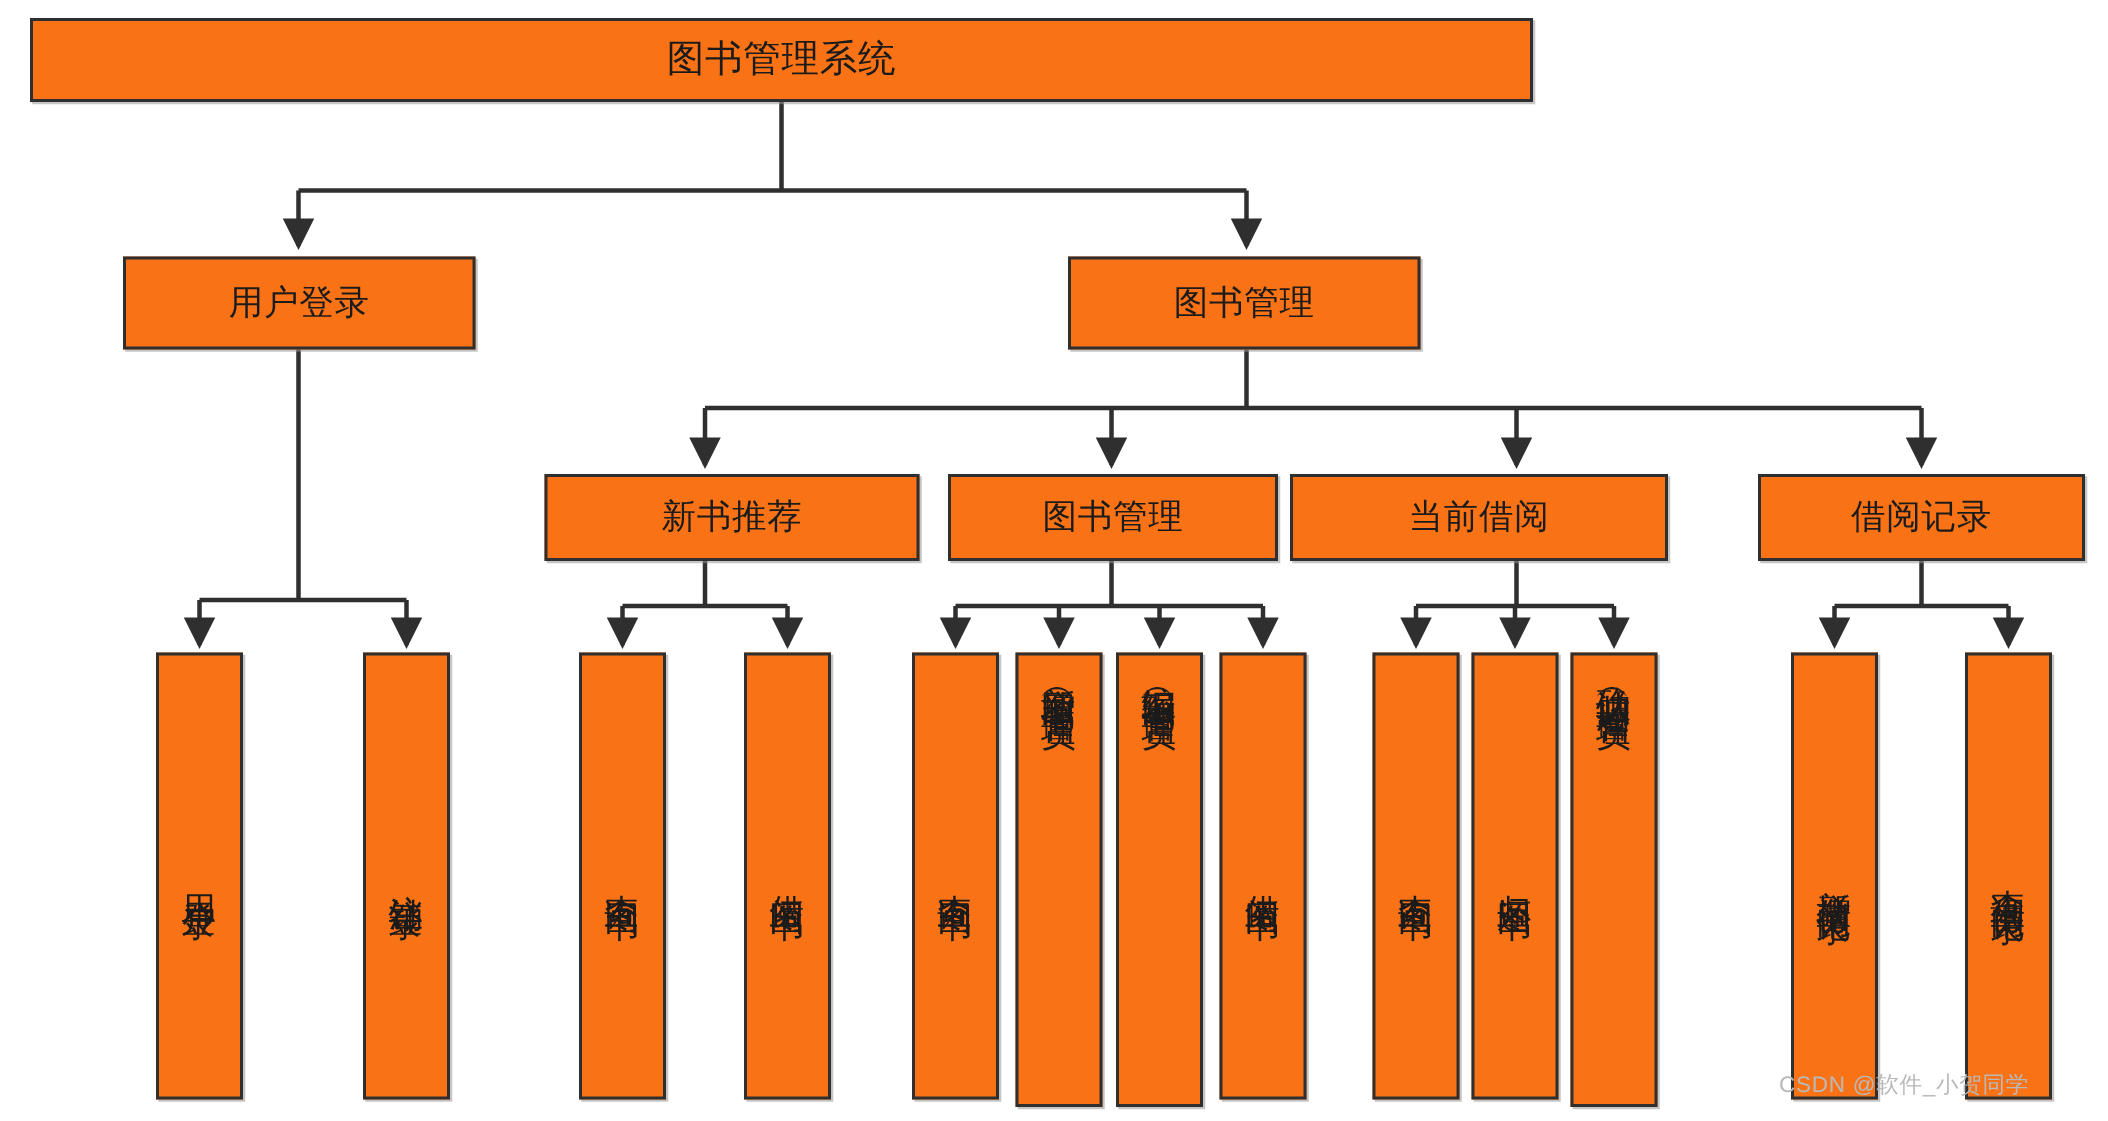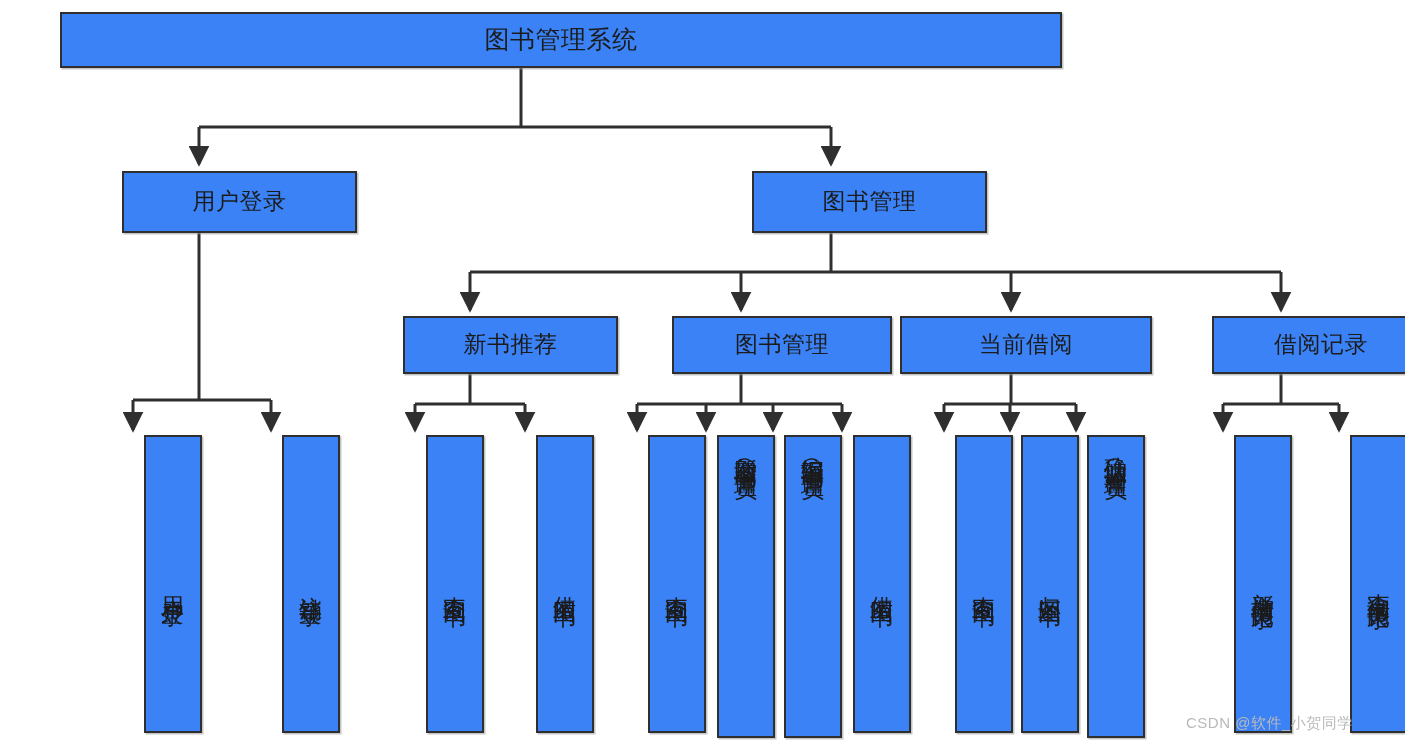--- a/index.html
+++ b/index.html
@@ -22,29 +22,28 @@
     position: absolute;
     left: 0;
     top: 0;
     width: 1405px;
     height: 747px;
     pointer-events: none;
   }
   .node {
     position: absolute;
     box-sizing: border-box;
-    background: #3b82f6;
+    background: #f97316;
     border: 2.5px solid #2f2f2f;
     box-shadow: 1.5px 1.5px 0 rgba(150,150,150,0.55);
     display: flex;
     align-items: center;
     justify-content: center;
     color: #1b1b1b;
     z-index: 2;
-    margin-left: 40px;
   }
   .node .label {
     display: block;
     text-align: center;
     line-height: 1.18;
     letter-spacing: 0.5px;
     white-space: nowrap;
   }
   
   .node.horiz .label {
@@ -143,21 +142,21 @@
   </div>
 
   <div class="node horiz" style="left:82px; top:171px; width:235px; height:62px;">
     <span class="label t-l2">用户登录</span>
   </div>
 
   <div class="node horiz" style="left:712px; top:171px; width:235px; height:62px;align-items:center;">
     <span class="label t-l2">图书管理</span>
   </div>
 
-  <div class="node horiz" style="left:363px; top:316px; width:215px; height:58px;">
+  <div class="node horiz" style="left:363px; top:316px; width:250px; height:58px;">
     <span class="label t-l3">新书推荐</span>
   </div>
 
   <div class="node horiz" style="left:632px; top:316px; width:220px; height:58px;">
     <span class="label t-l3">图书管理</span>
   </div>
 
   <div class="node horiz" style="left:860px; top:316px; width:252px; height:58px;">
     <span class="label t-l3">当前借阅</span>
   </div>

